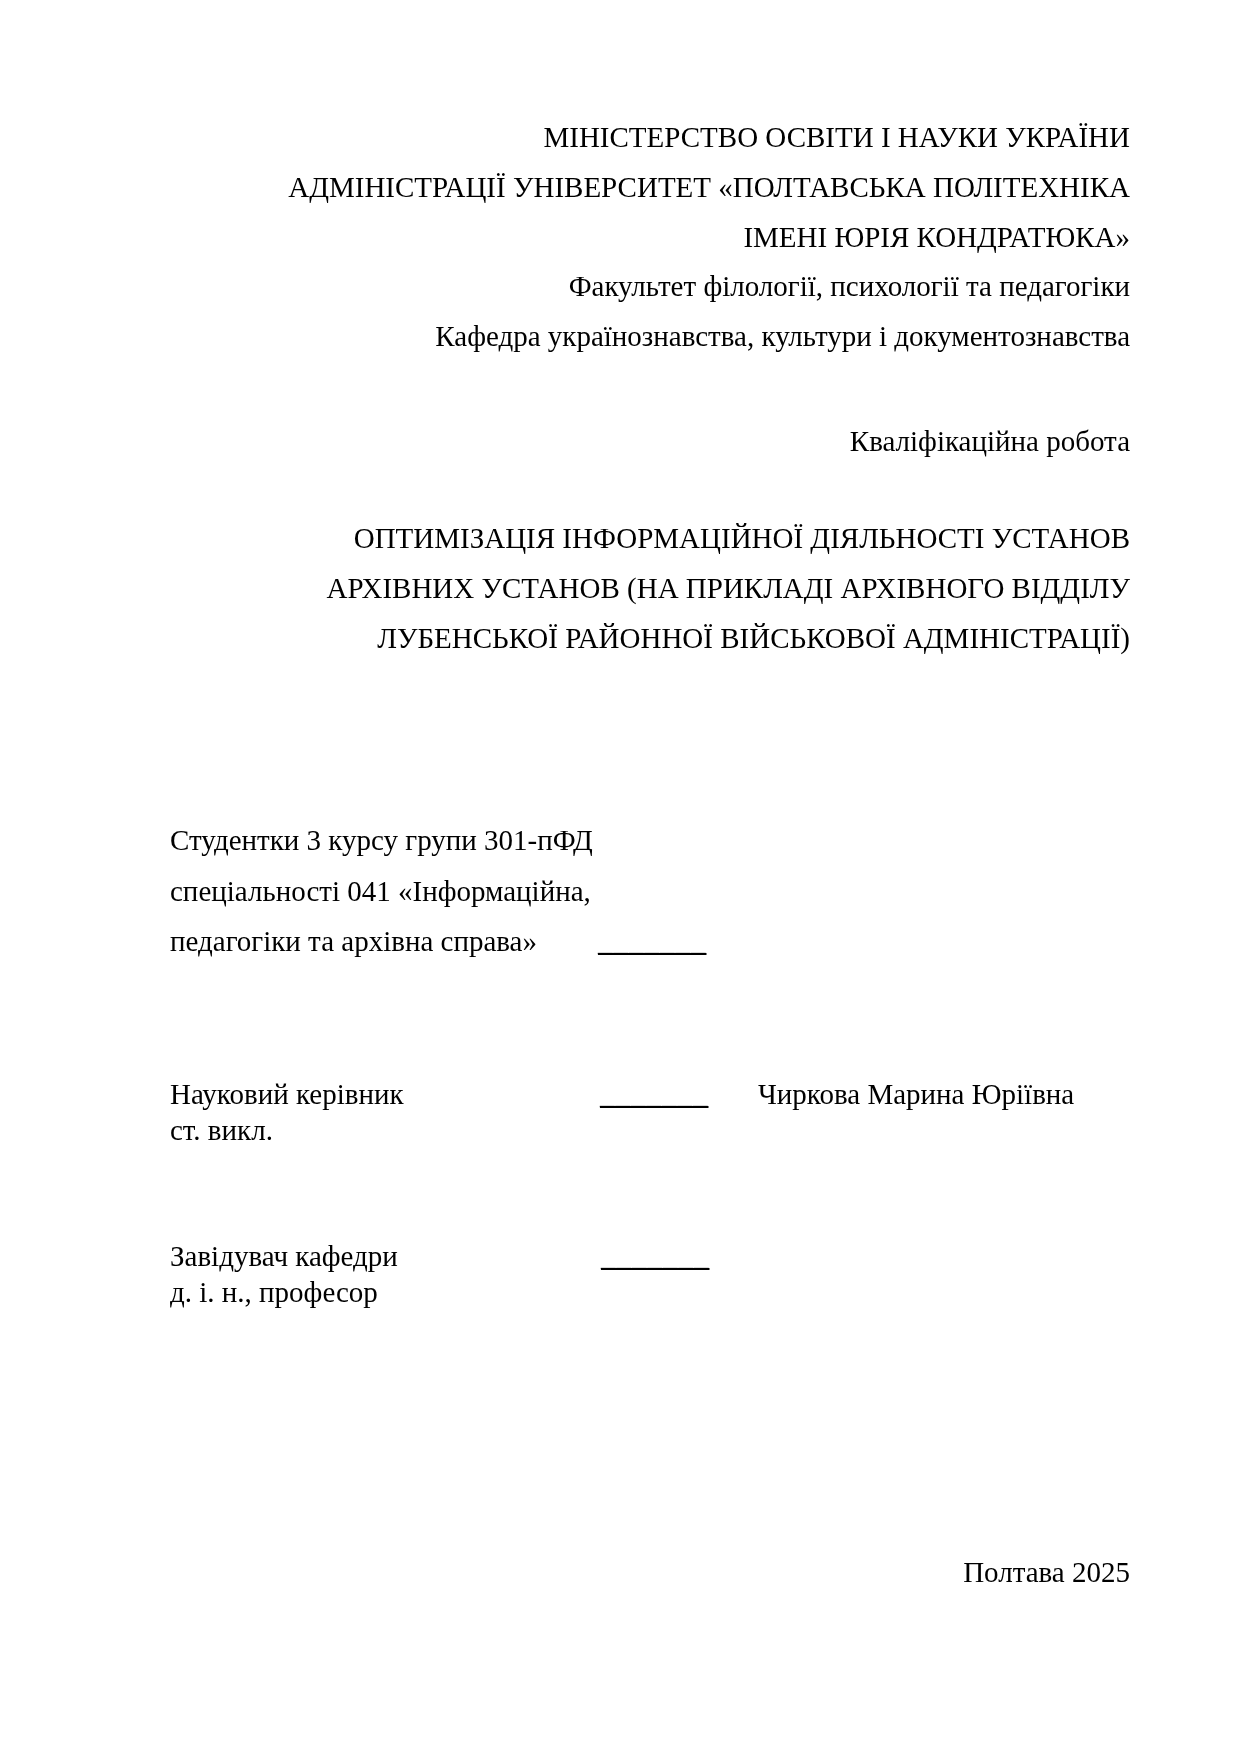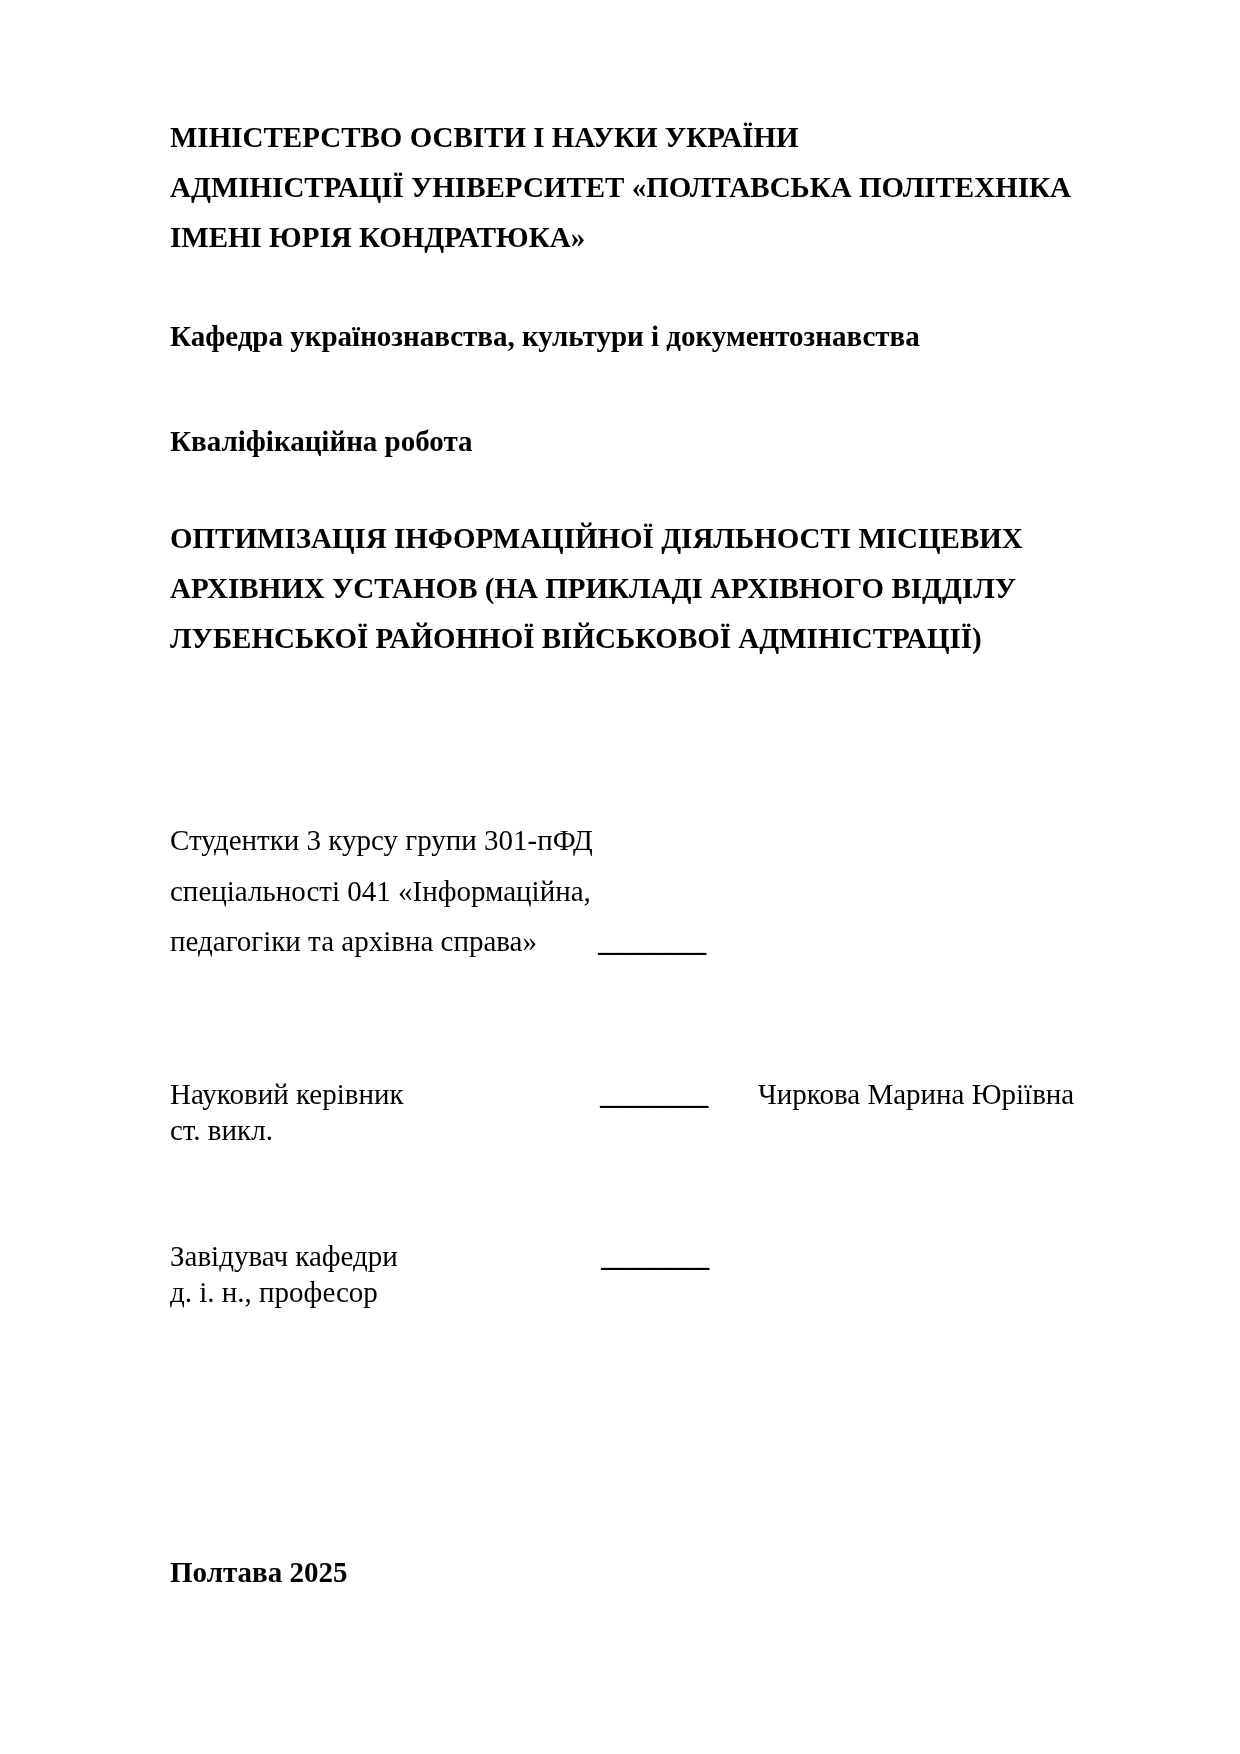--- a/index.html
+++ b/index.html
@@ -18,45 +18,45 @@
     line-height: normal;
     overflow: hidden;
   }
   .line {
     position: absolute;
     white-space: nowrap;
   }
   .center-line {
     left: 170px;
     width: 960px;
-    text-align: left;
-    font-weight: bold;
+    text-align: right;
   }
   .left-line {
     left: 170px;
     text-align: left;
   }
   .blank {
     letter-spacing: 1px;
     text-decoration: underline;
   }
 </style>
 </head>
 <body>
 
 <div class="page">
 
   <div class="line center-line" style="top:121px">МІНІСТЕРСТВО ОСВІТИ І НАУКИ УКРАЇНИ</div>
   <div class="line center-line" style="top:171px">АДМІНІСТРАЦІЇ УНІВЕРСИТЕТ «ПОЛТАВСЬКА ПОЛІТЕХНІКА</div>
   <div class="line center-line" style="top:221px">ІМЕНІ ЮРІЯ КОНДРАТЮКА»</div>
+  <div class="line center-line" style="top:270px">Факультет філології, психології та педагогіки</div>
   <div class="line center-line" style="top:320px">Кафедра українознавства, культури і документознавства</div>
 
   <div class="line center-line" style="top:425px">Кваліфікаційна робота</div>
 
-  <div class="line center-line" style="top:522px">ОПТИМІЗАЦІЯ ІНФОРМАЦІЙНОЇ ДІЯЛЬНОСТІ МІСЦЕВИХ</div>
+  <div class="line center-line" style="top:522px">ОПТИМІЗАЦІЯ ІНФОРМАЦІЙНОЇ ДІЯЛЬНОСТІ УСТАНОВ</div>
   <div class="line center-line" style="top:572px">АРХІВНИХ УСТАНОВ (НА ПРИКЛАДІ АРХІВНОГО ВІДДІЛУ</div>
   <div class="line center-line" style="top:622px">ЛУБЕНСЬКОЇ РАЙОННОЇ ВІЙСЬКОВОЇ АДМІНІСТРАЦІЇ)</div>
 
   <div class="line left-line" style="top:824px">Студентки 3 курсу групи 301-пФД</div>
   <div class="line left-line" style="top:875px">спеціальності 041 «Інформаційна,</div>
   <div class="line left-line" style="top:925px">педагогіки та архівна справа»</div>
   <div class="line blank" style="top:925px; left:598px">_______</div>
 
   <div class="line left-line" style="top:1078px">Науковий керівник</div>
   <div class="line blank" style="top:1078px; left:600px">_______</div>

